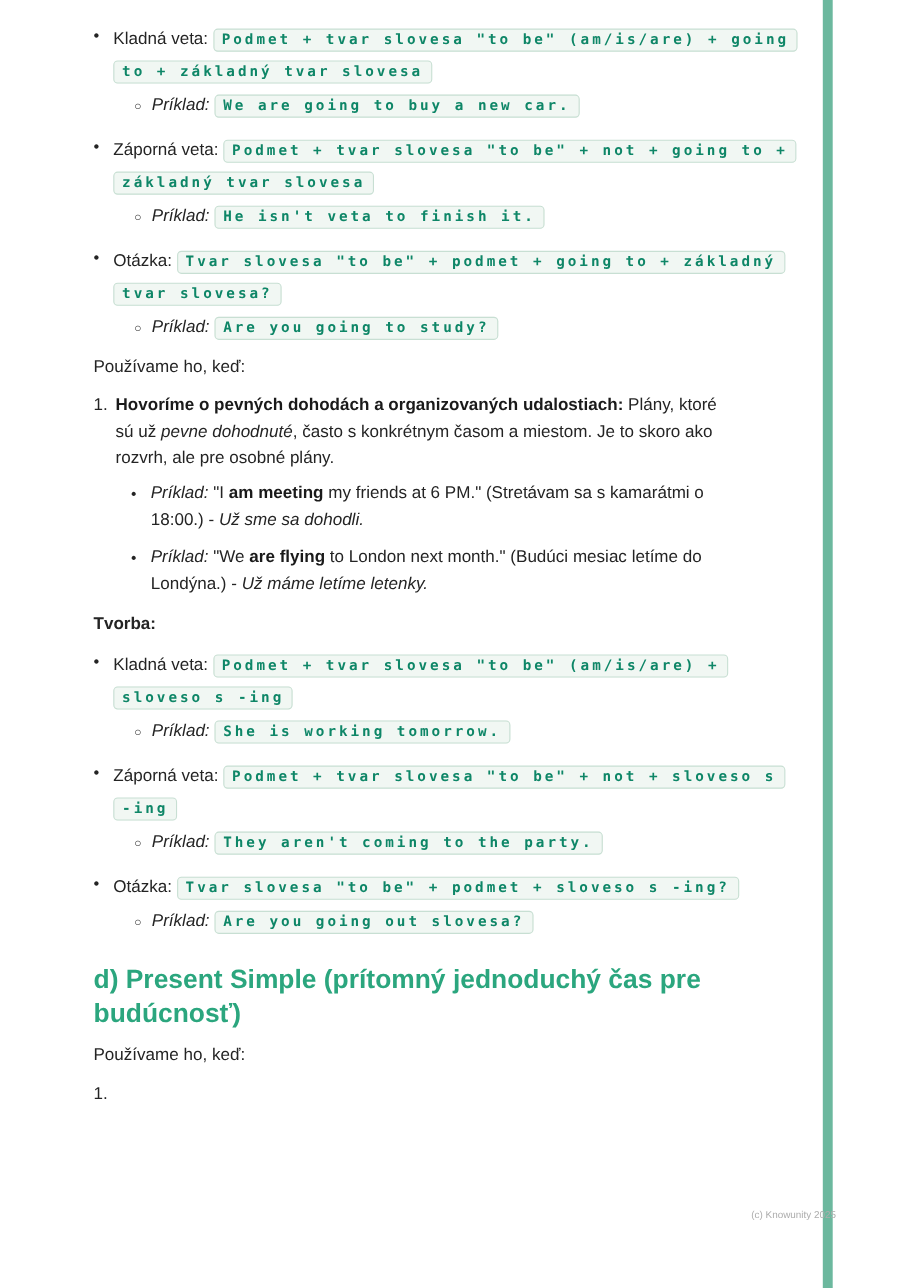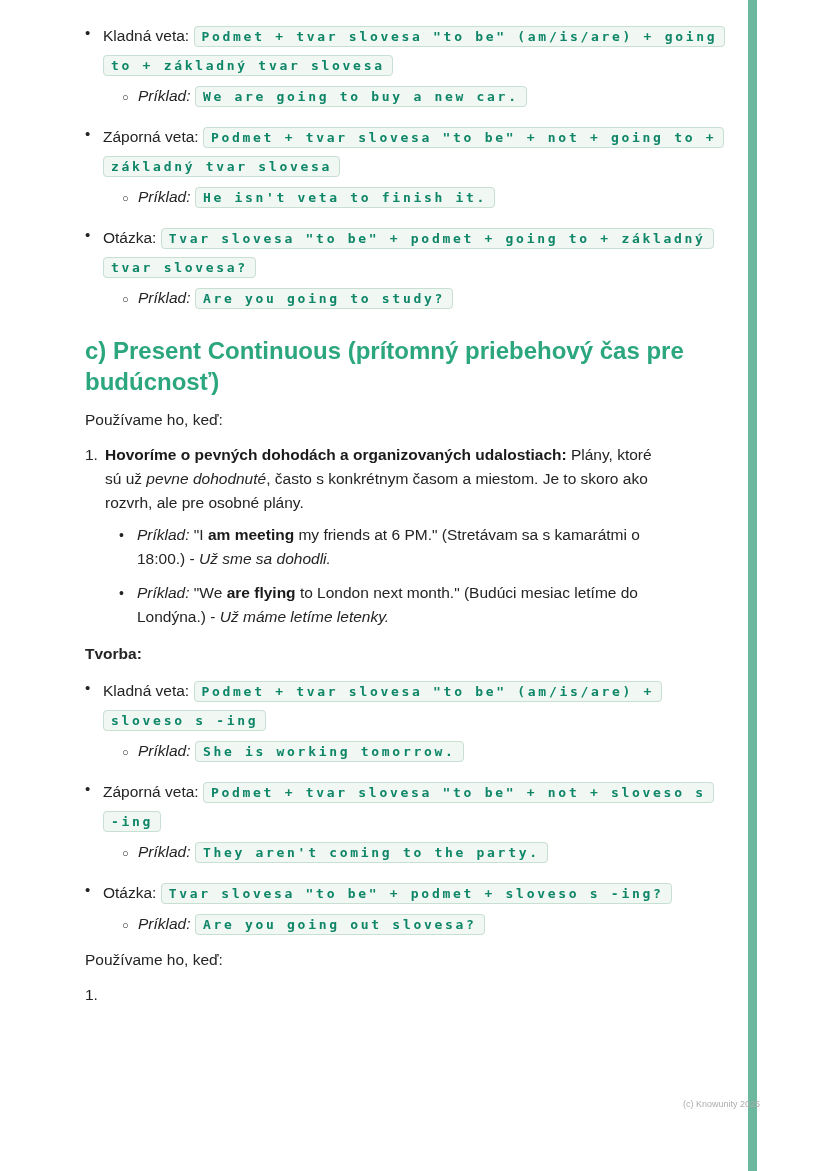--- a/index.html
+++ b/index.html
@@ -85,21 +85,20 @@
           <span class="code">Tvar slovesa "to be" + podmet + going to + základný tvar slovesa?</span>
         </div>
         <div class="subrule">
           <span class="circle">○</span>
           <span class="ex-label">Príklad:</span>
           <span class="code">Are you going to study?</span>
         </div>
       </li>
     </ul>
 
-    <h2>c) Present Continuous (prítomný priebehový čas pre budúcnosť)</h2>
     <p class="intro">Používame ho, keď:</p>
 
     <ol class="nlist">
       <li>
         <span class="num">1.</span>
         <span><b>Hovoríme o pevných dohodách a organizovaných udalostiach:</b><span> Plány, ktoré sú už </span><i class="soft">pevne dohodnuté</i><span>, často s konkrétnym časom a miestom. Je to skoro ako rozvrh, ale pre osobné plány.</span></span>
         <ul class="ex2">
           <li>
             <span class="bullet2">•</span>
             <i class="soft">Príklad:</i><span> "I </span><b>am meeting</b><span> my friends at 6 PM." (Stretávam sa s kamarátmi o 18:00.) - </span><i class="soft">Už sme sa dohodli.</i>
@@ -146,20 +145,21 @@
           <span class="code">Tvar slovesa "to be" + podmet + sloveso s -ing?</span>
         </div>
         <div class="subrule">
           <span class="circle">○</span>
           <span class="ex-label">Príklad:</span>
           <span class="code">Are you going out slovesa?</span>
         </div>
       </li>
     </ul>
 
+    <h2>d) Present Simple (prítomný jednoduchý čas pre budúcnosť)</h2>
     <p class="intro">Používame ho, keď:</p>
 
     <ol class="nlist">
       <li>
         <span class="num">1.</span>
       </li>
     </ol>
 
   </div>
 

